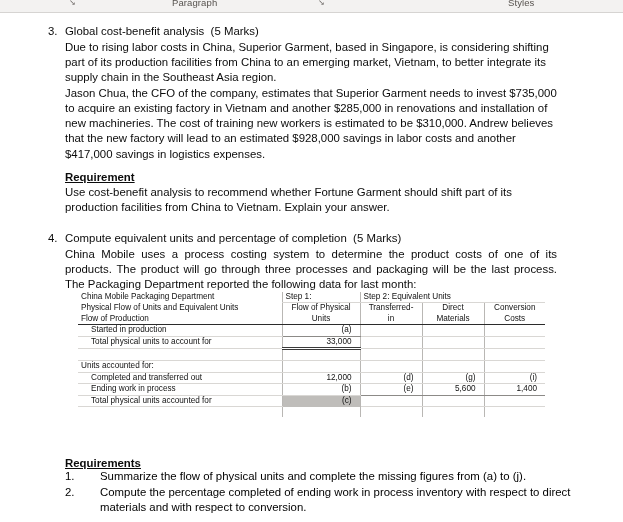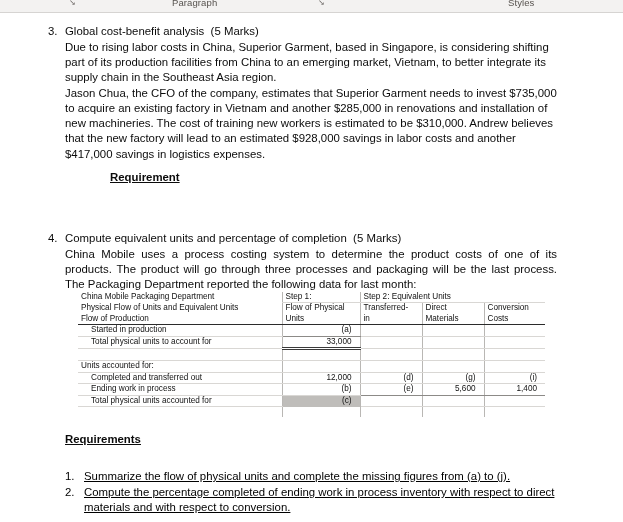--- a/index.html
+++ b/index.html
@@ -82,25 +82,24 @@
 
   
   .req-num {
     position: absolute;
     left: 65px;
     font-size: 11.4px;
     line-height: 15.4px;
   }
   .req-txt {
     position: absolute;
-    left: 84px;
+    left: 100px;
     width: 472px;
     font-size: 11.4px;
     line-height: 15.4px;
-    text-decoration: underline;
   }
 
   
   #tbl {
     position: absolute;
     left: 78px; top: 279px;
     width: 467px;
     border-collapse: collapse;
     font-size: 8.2px;
     color: #111111;
@@ -131,21 +130,21 @@
   .bold     { font-weight: bold; }
   .ind1     { padding-left: 13px !important; }
 
   .title-cell {
     text-align: left;
     font-weight: bold;
     height: 10.6px;
     line-height: 10.6px;
   }
   .hdr-cell {
-    text-align: left;
+    text-align: center;
     font-weight: bold;
   }
   .spacer-row td { height: 7px; line-height: 7px; }
 </style>
 </head>
 <body>
 
 <div id="ribbon">
   <span class="launcher dl-1">↘</span>
   <span class="grp-label lbl-paragraph">Paragraph</span>
@@ -155,21 +154,22 @@
 
 <div id="doc">
 
   <div class="num" style="top:11px;">3.</div>
   <div class="para body-text" style="top:11px;">Global cost-benefit analysis  (5 Marks)</div>
 
   <div class="para body-text" style="top:26.5px;">Due to rising labor costs in China, Superior Garment, based in Singapore, is considering shifting part of its production facilities from China to an emerging market, Vietnam, to better integrate its supply chain in the Southeast Asia region.</div>
 
   <div class="para body-text" style="top:72.5px;">Jason Chua, the CFO of the company, estimates that Superior Garment needs to invest $735,000 to acquire an existing factory in Vietnam and another $285,000 in renovations and installation of new machineries. The cost of training new workers is estimated to be $310,000. Andrew believes that the new factory will lead to an estimated $928,000 savings in labor costs and another $417,000 savings in logistics expenses.</div>
 
-  <div class="heading-u" style="top:157px;margin-left:45px;">Requirement</div>
+  <div class="heading-u" style="top:157px;">Requirement</div>
+  <div class="para body-text" style="top:172px;">Use cost-benefit analysis to recommend whether Fortune Garment should shift part of its production facilities from China to Vietnam. Explain your answer.</div>
 
   <div class="num" style="top:218px;">4.</div>
   <div class="para body-text" style="top:218px;">Compute equivalent units and percentage of completion  (5 Marks)</div>
 
   <div class="para body-text justify" style="top:233.5px;">China Mobile uses a process costing system to determine the product costs of one of its products. The product will go through three processes and packaging will be the last process. The Packaging Department reported the following data for last month:</div>
 
   <table id="tbl">
     <colgroup>
       <col style="width:204px">
       <col style="width:78px">
@@ -263,21 +263,21 @@
       <tr class="spacer-row">
         <td></td>
         <td class="vl vr"></td>
         <td class="vr"></td>
         <td class="vr"></td>
         <td></td>
       </tr>
     </tbody>
   </table>
 
-  <div class="heading-u" style="top:419px;">Requirements</div>
+  <div class="heading-u" style="top:443px;">Requirements</div>
 
   <div class="req-num" style="top:456px;">1.</div>
   <div class="req-txt" style="top:456px;">Summarize the flow of physical units and complete the missing figures from (a) to (j).</div>
 
   <div class="req-num" style="top:472px;">2.</div>
   <div class="req-txt" style="top:472px;">Compute the percentage completed of ending work in process inventory with respect to direct materials and with respect to conversion.</div>
 
 </div>
 
 </body></html>

